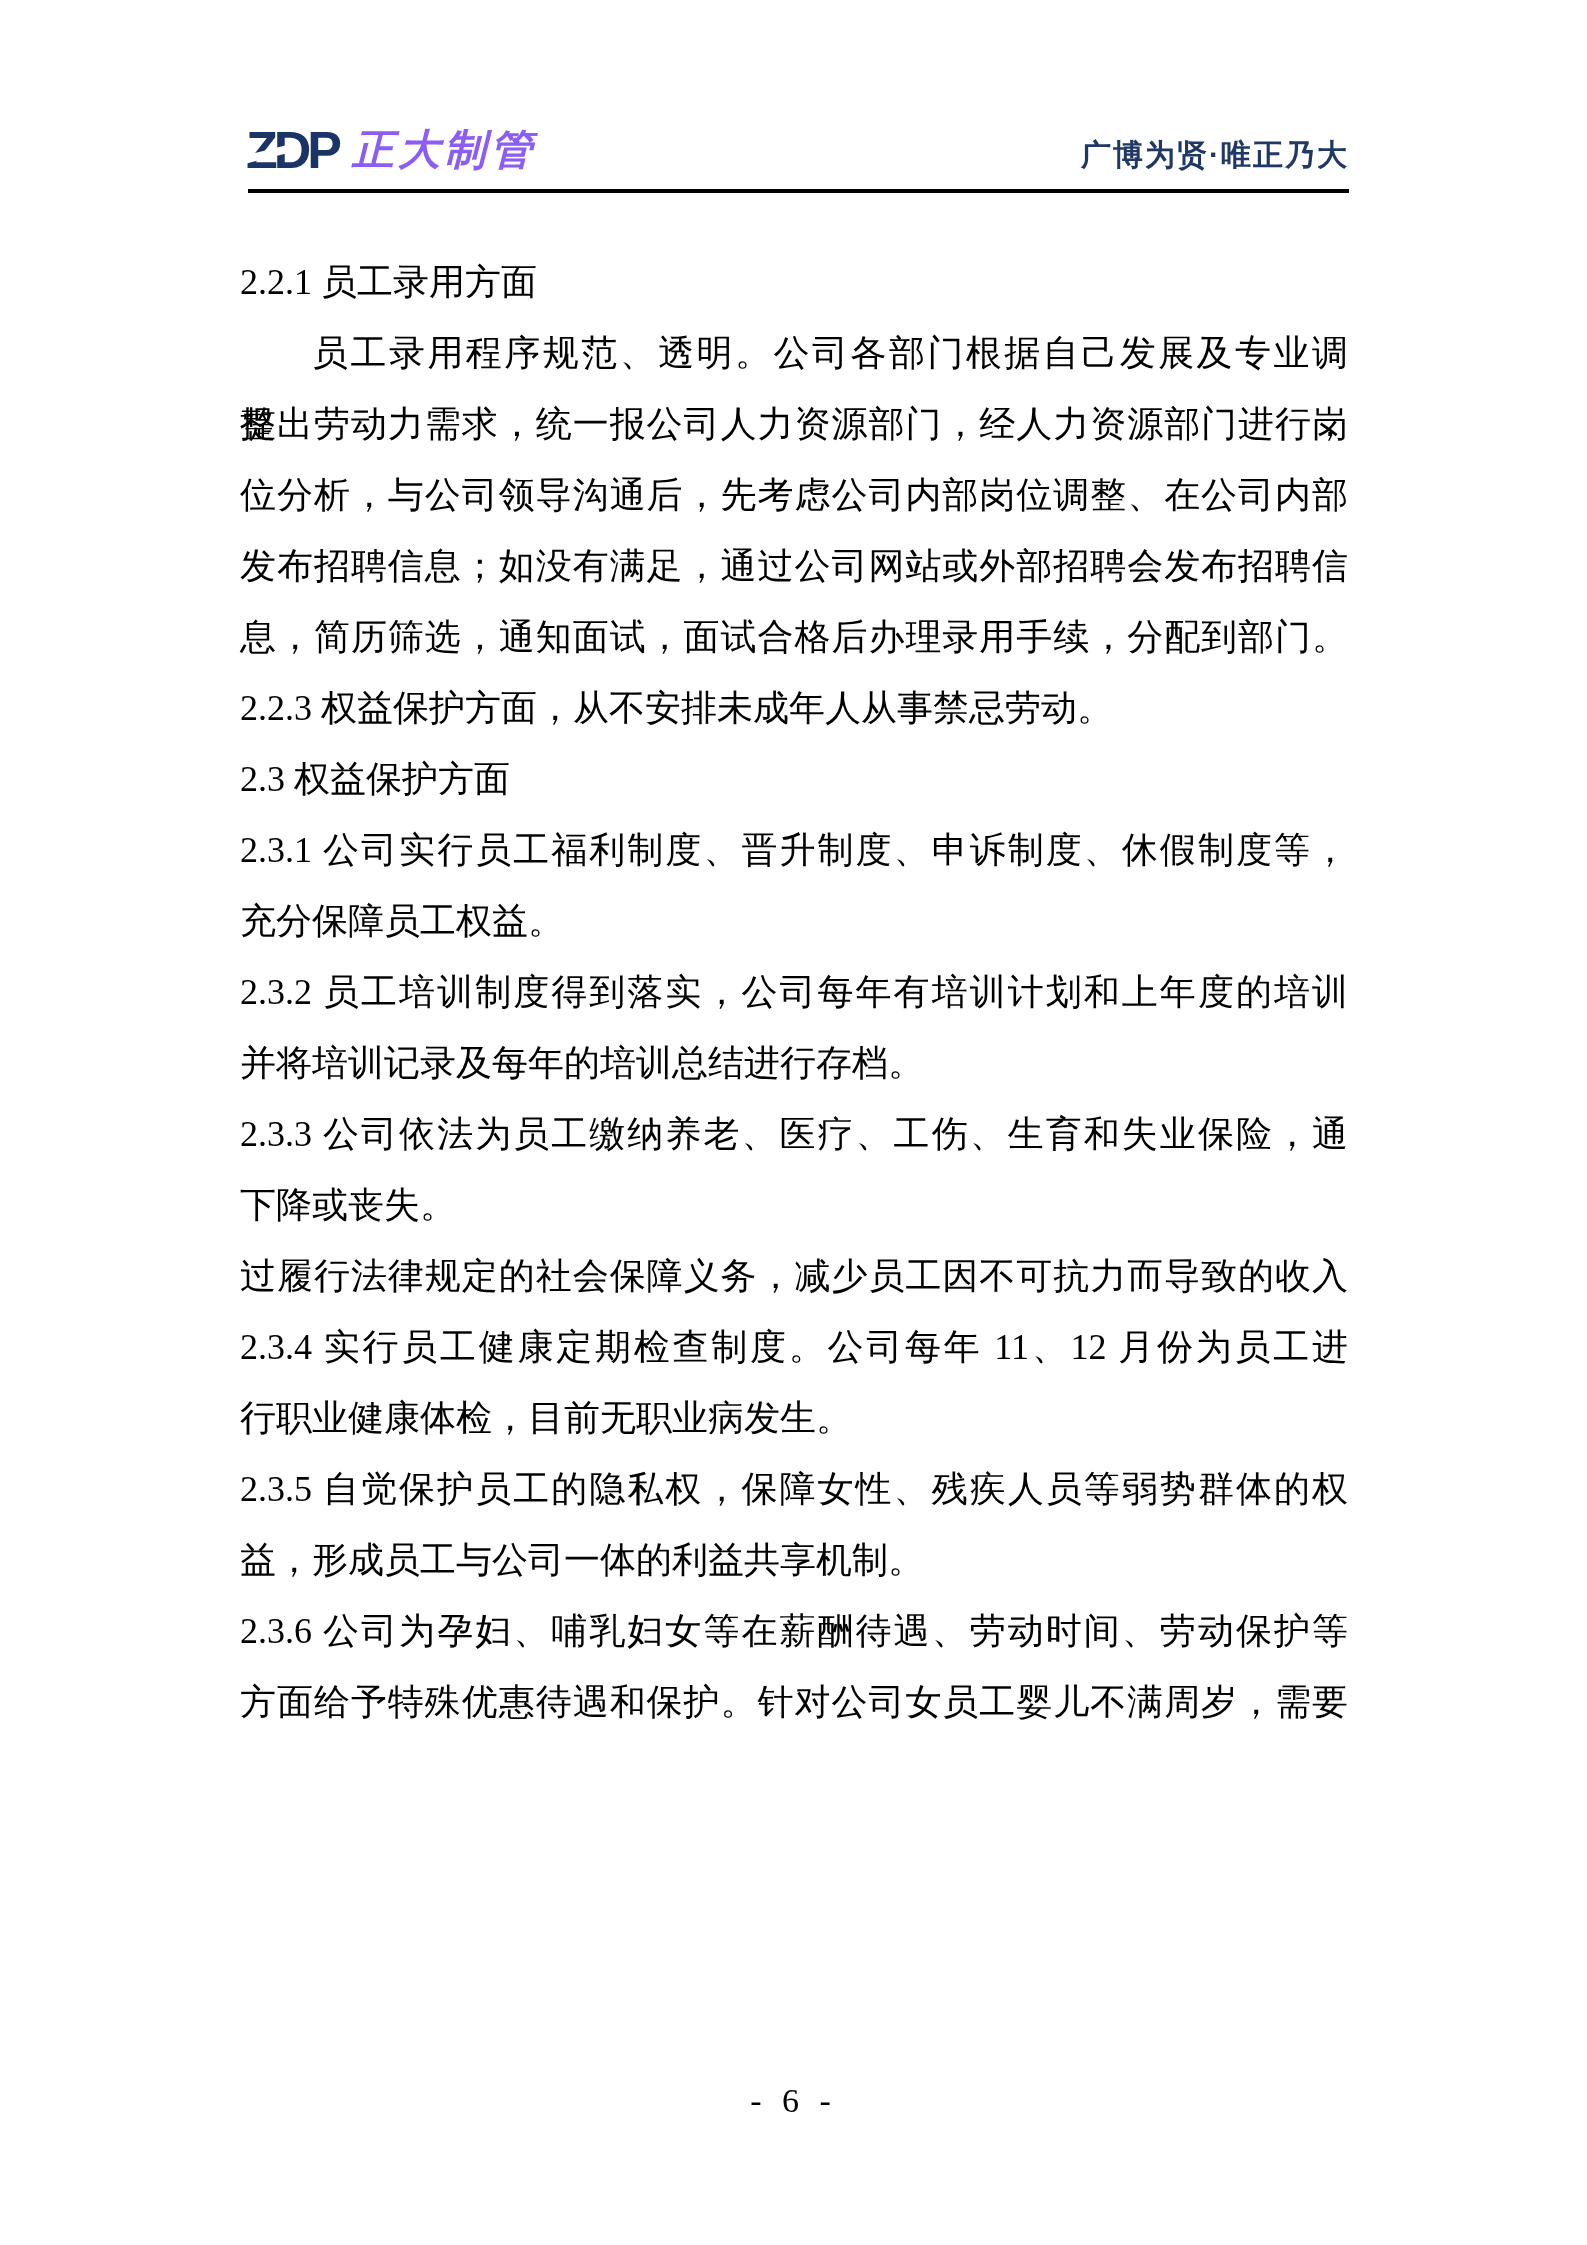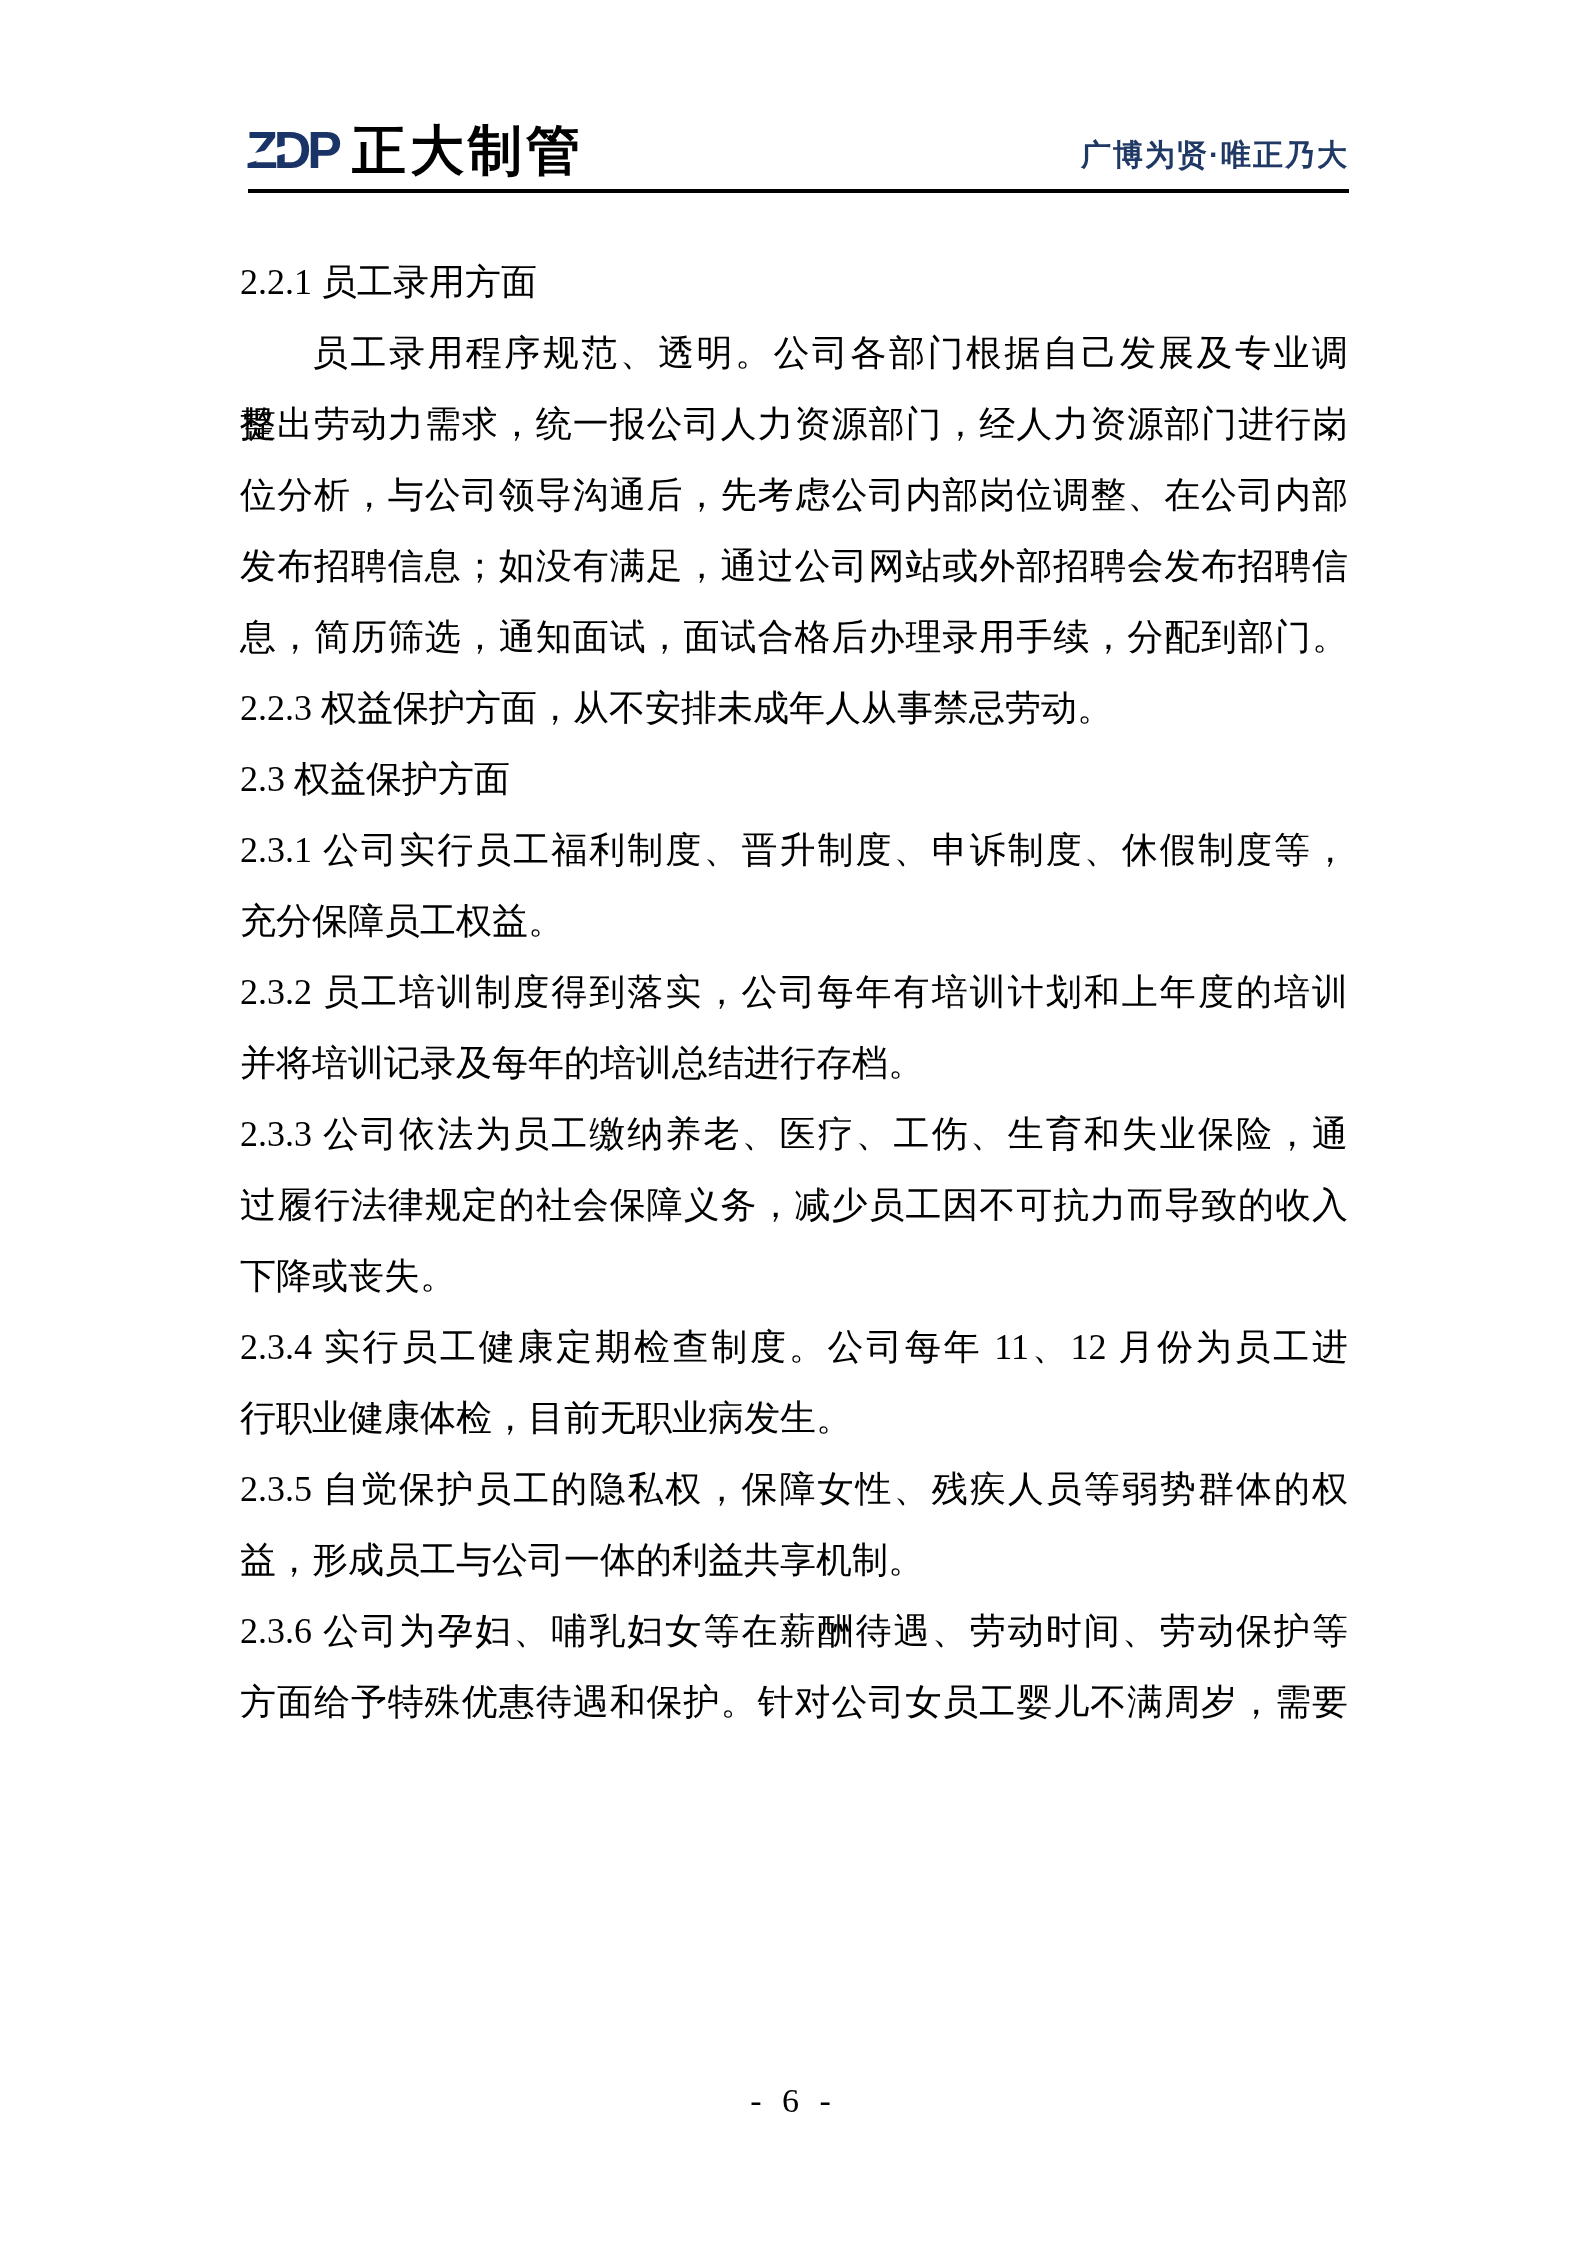--- a/index.html
+++ b/index.html
@@ -44,24 +44,25 @@
     top: 26px;
     width: 56px;
     height: 8px;
     background: #ffffff;
     transform: rotate(-14deg);
     border-radius: 4px;
   }
   .logo-cn {
     font-family: "Liberation Sans", "DejaVu Sans", sans-serif;
     font-weight: 700;
-    font-size: 54px;
+    font-size: 42px;
     letter-spacing: 4px;
-    color: #000000;
+    color: #8b5cf6;
     line-height: 1;
+    font-style: italic;
   }
   .header-slogan {
     position: absolute;
     top: 138px;
     right: 238px;
     font-family: Liberation Sans, sans-serif;
     font-weight: 700;
     font-size: 30px;
     letter-spacing: 2px;
     color: #1f3864;
@@ -134,22 +135,22 @@
       <div class="line fill">位分析，与公司领导沟通后，先考虑公司内部岗位调整、在公司内部</div>
       <div class="line fill">发布招聘信息；如没有满足，通过公司网站或外部招聘会发布招聘信</div>
       <div class="line fill">息，简历筛选，通知面试，面试合格后办理录用手续，分配到部门。</div>
       <div class="line">2.2.3 权益保护方面，从不安排未成年人从事禁忌劳动。</div>
       <div class="line">2.3 权益保护方面</div>
       <div class="line fill">2.3.1 公司实行员工福利制度、晋升制度、申诉制度、休假制度等，</div>
       <div class="line">充分保障员工权益。</div>
       <div class="line fill">2.3.2 员工培训制度得到落实，公司每年有培训计划和上年度的培训</div>
       <div class="line">并将培训记录及每年的培训总结进行存档。</div>
       <div class="line fill">2.3.3 公司依法为员工缴纳养老、医疗、工伤、生育和失业保险，通</div>
+      <div class="line">下降或丧失。</div>
       <div class="line fill">过履行法律规定的社会保障义务，减少员工因不可抗力而导致的收入</div>
-      <div class="line">下降或丧失。</div>
       <div class="line fill">2.3.4 实行员工健康定期检查制度。公司每年 11、12 月份为员工进</div>
       <div class="line">行职业健康体检，目前无职业病发生。</div>
       <div class="line fill">2.3.5 自觉保护员工的隐私权，保障女性、残疾人员等弱势群体的权</div>
       <div class="line">益，形成员工与公司一体的利益共享机制。</div>
       <div class="line fill">2.3.6 公司为孕妇、哺乳妇女等在薪酬待遇、劳动时间、劳动保护等</div>
       <div class="line fill">方面给予特殊优惠待遇和保护。针对公司女员工婴儿不满周岁，需要</div>
     </main>
 
   <div class="page-number">- 6 -</div>
 

